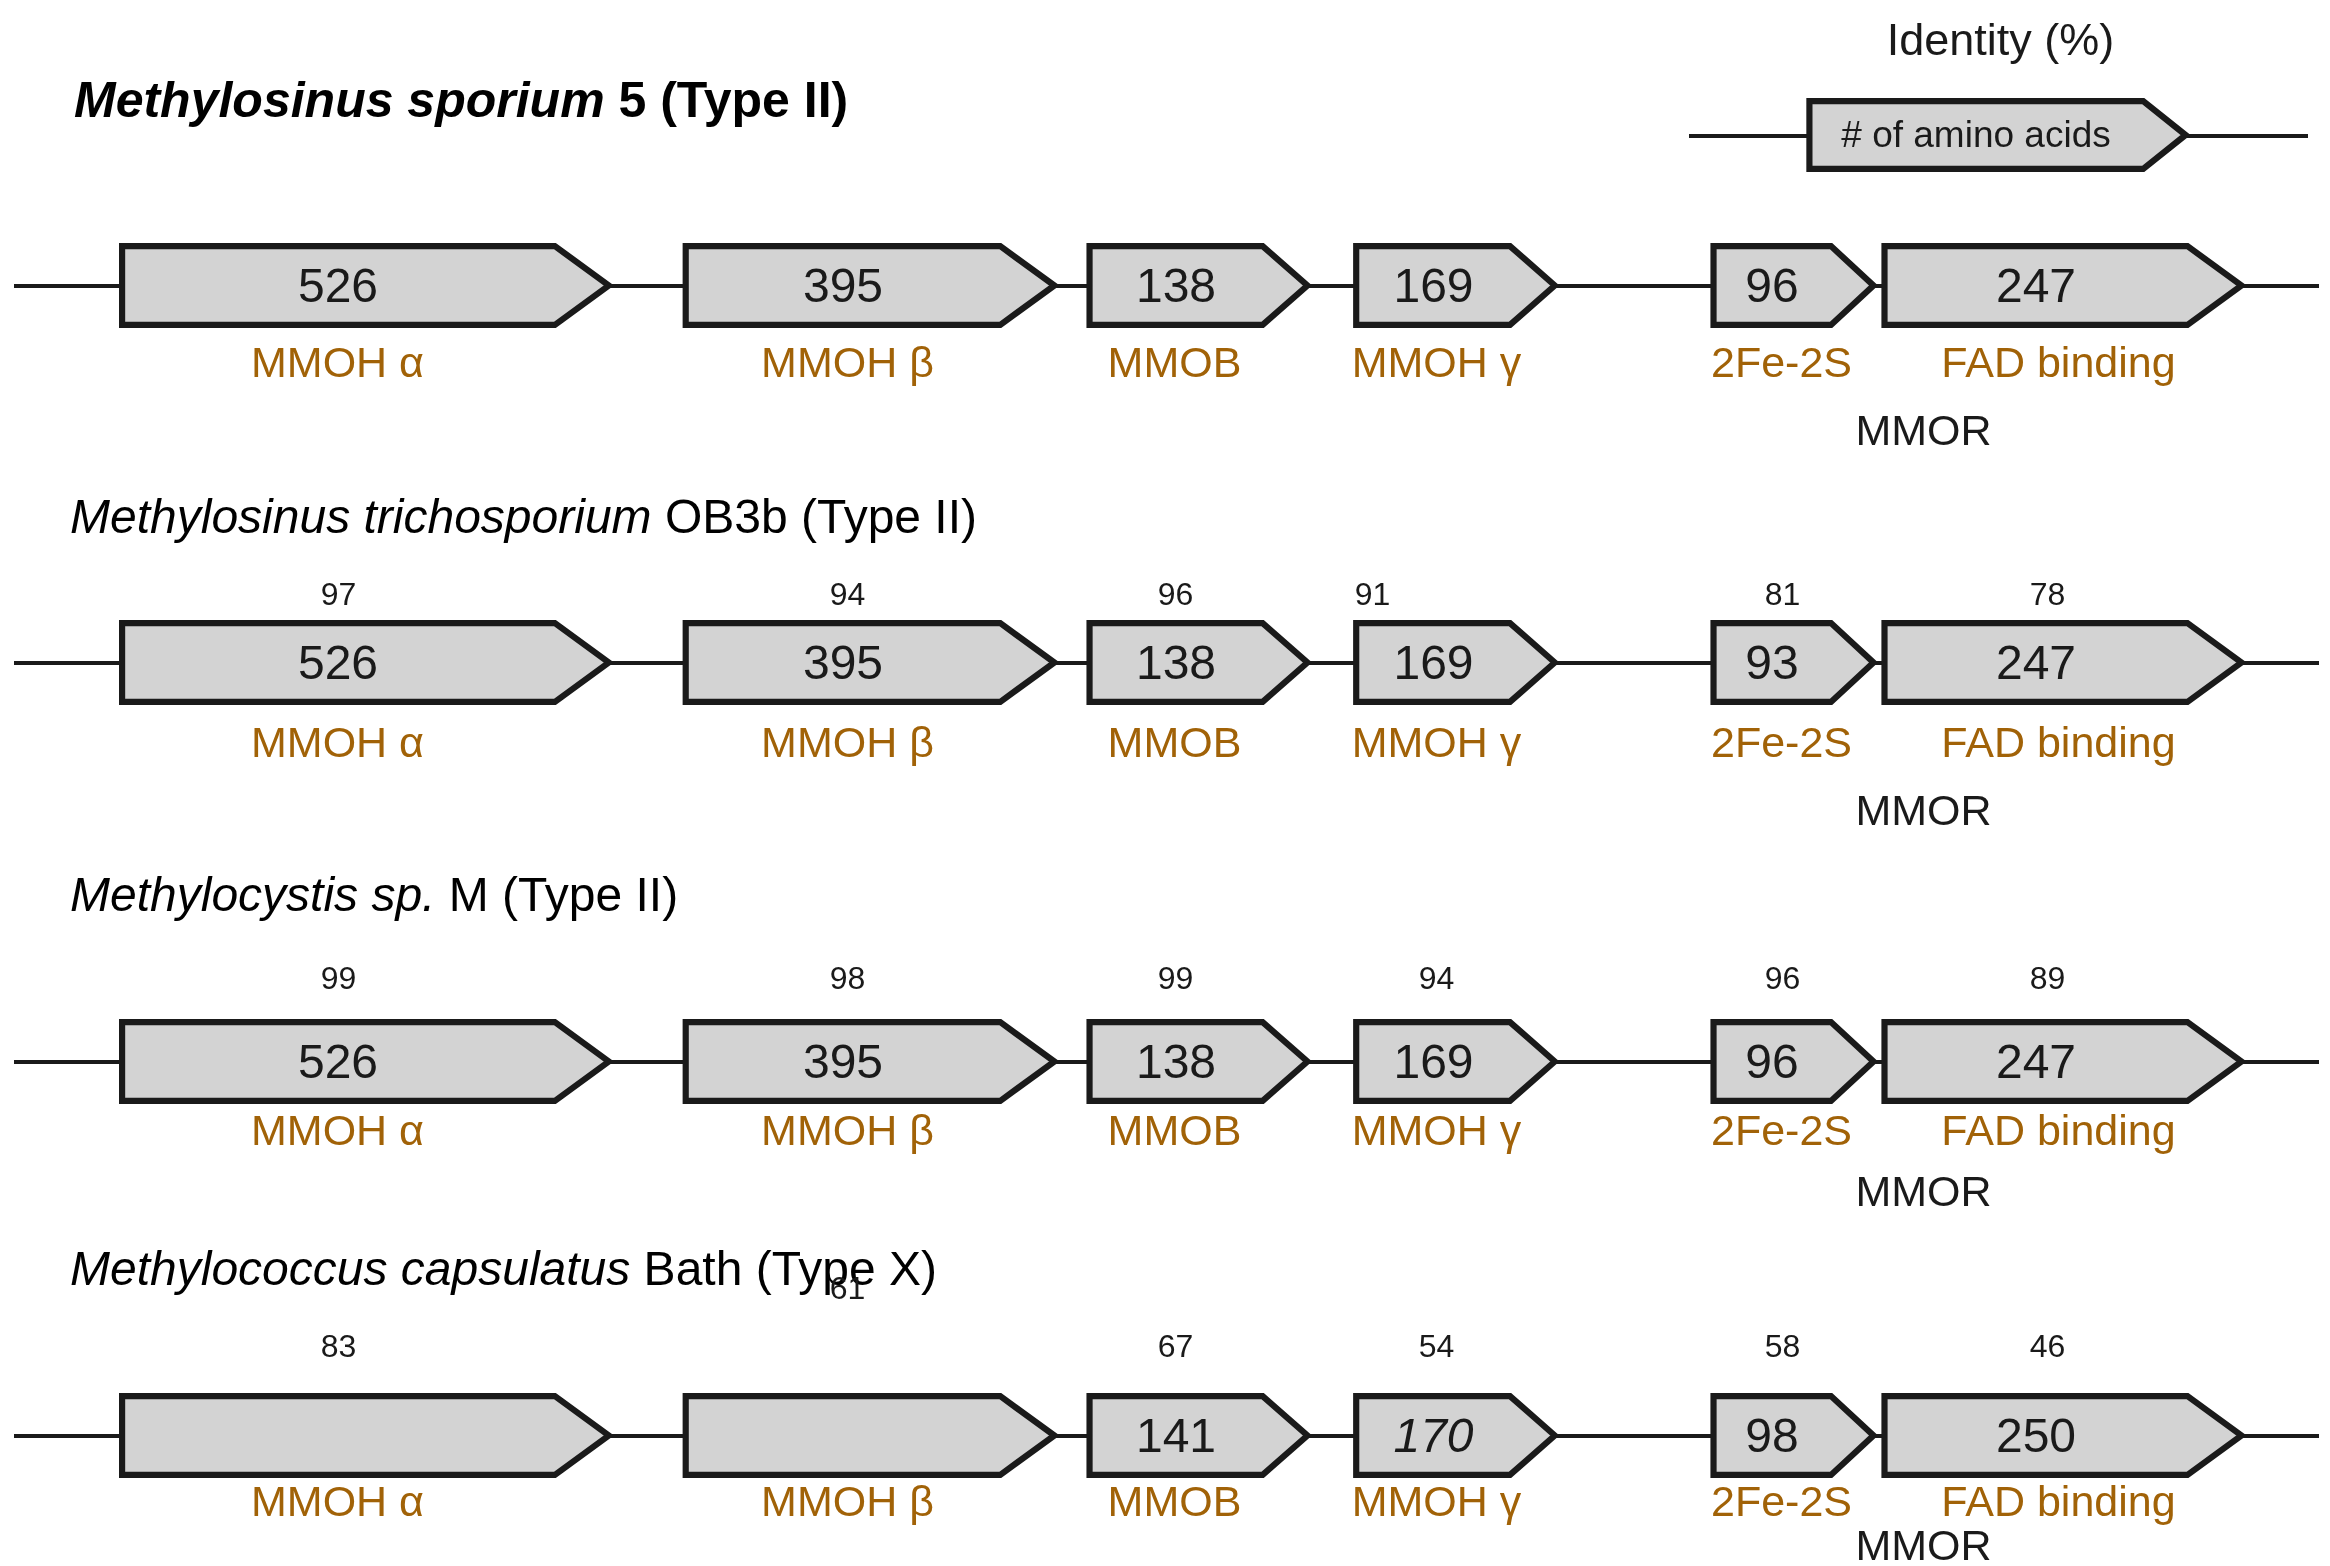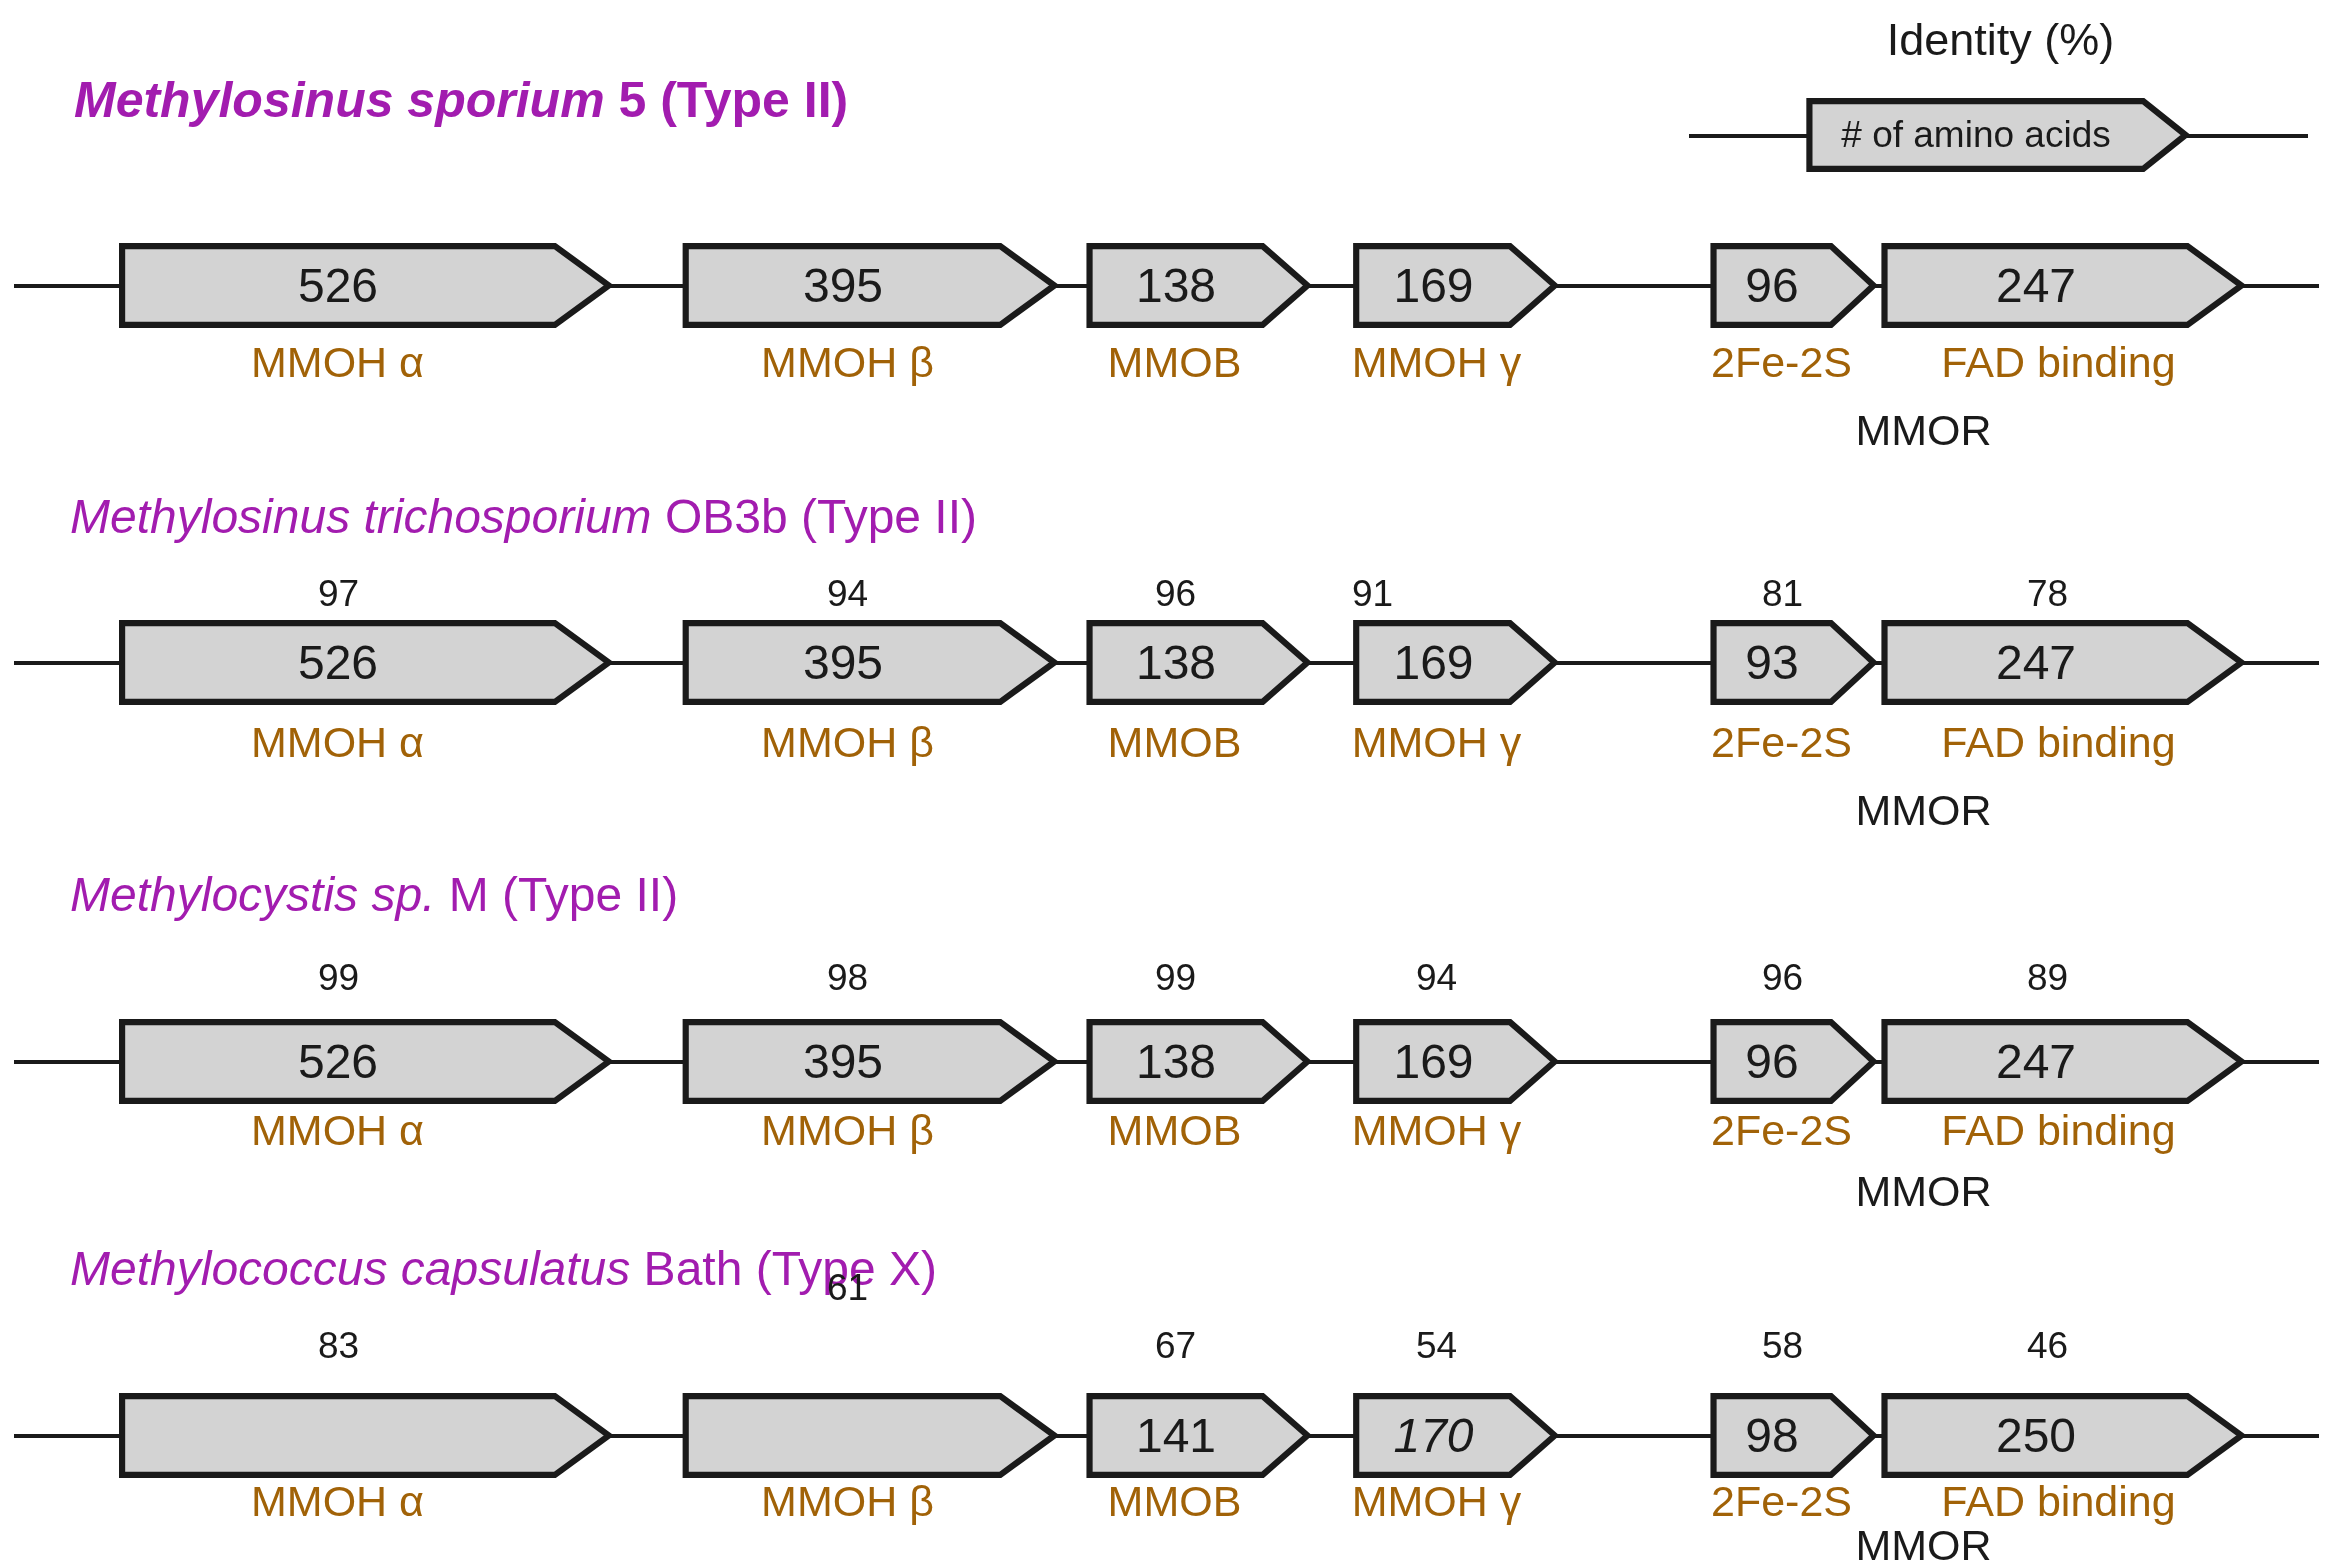--- a/index.html
+++ b/index.html
@@ -25,38 +25,38 @@
   .gene svg { position: absolute; left: 0; top: 0; }
   .gsize {
     position: absolute; top: 0; left: 0; height: 85px;
     line-height: 85px; text-align: center;
     font-size: 48px; color: #1a1a1a;
     z-index: 3;
   }
   .identity {
     position: absolute;
     width: 233px; height: 48px; line-height: 48px;
-    text-align: center; font-size: 37px; color: #1a1a1a;
+    text-align: center; font-size: 32px; color: #1a1a1a;
     z-index: 2;
   }
   .gene-label {
     position: absolute;
     width: 465px; height: 51px; line-height: 51px;
     text-align: center; font-size: 43px; color: #a16207;
     z-index: 2;
   }
   .mmor-label {
     position: absolute;
     width: 465px; height: 48px; line-height: 48px;
     text-align: center; font-size: 43px; color: #1a1a1a;
     z-index: 2;
   }
   .row-title {
     position: absolute;
-    font-size: 48px; color: #a21caf;
+    font-size: 48px; color: #000000;
     white-space: nowrap;
     z-index: 2;
   }
   .row-title .sp { font-style: italic; }
   .row-title.bold { font-weight: bold; font-size: 50px; }
   .legend-title {
     position: absolute;
     width: 465px; text-align: center;
     font-size: 45px; color: #1a1a1a;
     z-index: 2;

